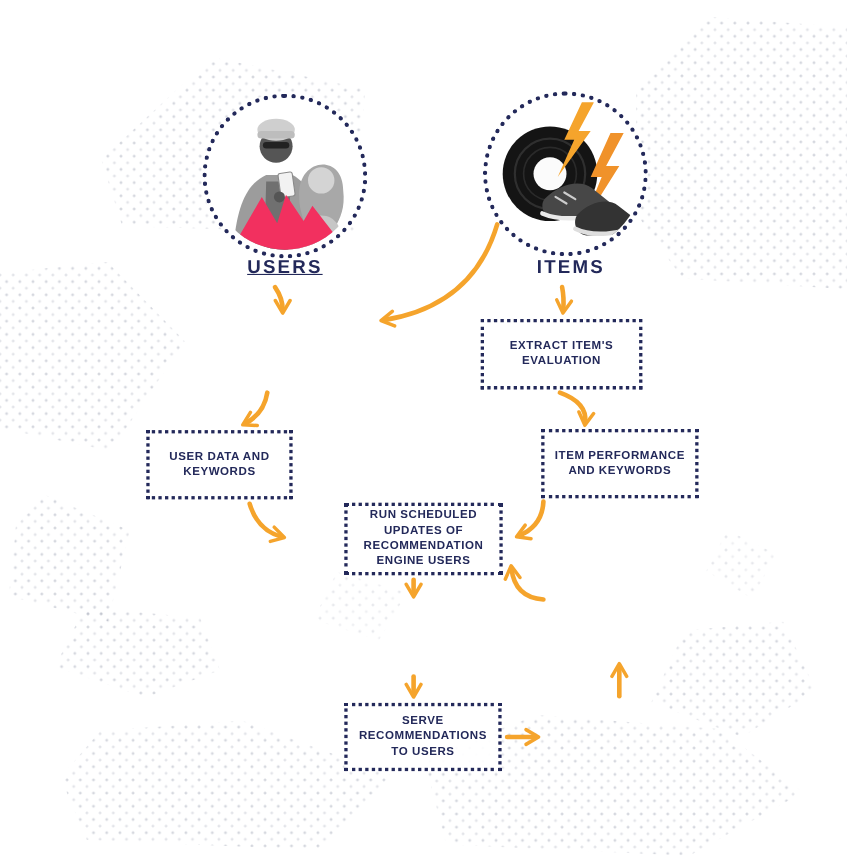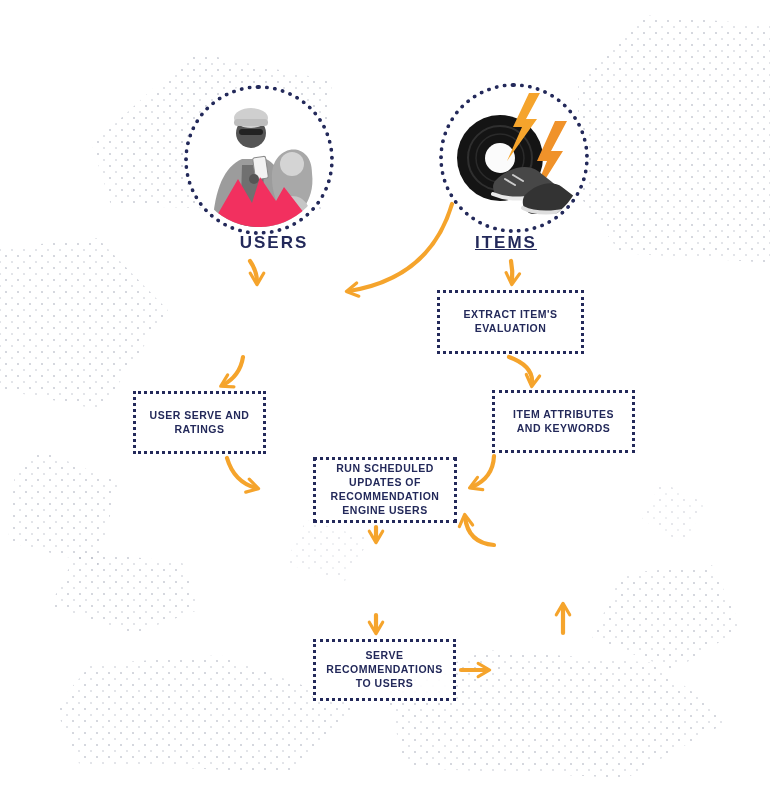--- a/index.html
+++ b/index.html
@@ -100,21 +100,21 @@
         <circle cx="66" cy="90" r="5" fill="#555555"></circle>
 
         <path d="M84,90 C82,54 124,50 124,84 C126,100 121,110 117,117 L90,117 C86,106 84,98 84,90 Z" fill="#a8a8a8"></path>
         <circle cx="104" cy="75" r="12" fill="#d4d4d4"></circle>
         <path d="M80,142 C84,114 92,107 104,107 C118,107 124,120 127,142 Z" fill="#c6c6c6"></path>
 
         <polygon points="20,142 50,90 64,114 72,88 88,112 96,98 130,142" fill="#F2305F"></polygon>
       </g>
     </svg>
   </div>
-  <div class="circle-label" style="left:199px;top:233px;">USERS</div>
+  <div class="circle-label" style="left:184px;top:233px;text-decoration:underline;">USERS</div>
 
   <div class="photo-circle" style="left:439px;top:83px;">
     <svg width="142" height="142" viewBox="0 0 142 142">
       <defs>
           <clipPath id="icut">
             <circle cx="71" cy="71" r="70"></circle>
           </clipPath>
         </defs>
       <g clip-path="url(#icut)">
 
@@ -127,21 +127,21 @@
         <polygon points="112,34 94,74 104,74 86,118 120,64 108,64 124,34" fill="#F0922A"></polygon>
 
         <path d="M52,94 C66,80 84,76 95,84 L109,95 C117,101 113,109 102,111 L62,112 C52,111 47,101 52,94 Z" fill="#474747"></path>
         <path d="M50,107 C66,114 96,113 112,102" fill="none" stroke="#e9e9e9" stroke-width="4" stroke-linecap="round"></path>
         <path d="M82,108 C94,96 110,93 119,100 L132,110 C139,116 136,124 126,126 L90,127 C81,126 77,115 82,108 Z" fill="#333333"></path>
         <path d="M80,121 C94,128 122,127 137,117" fill="none" stroke="#dedede" stroke-width="4" stroke-linecap="round"></path>
         <path d="M62,92 L72,98 M70,88 L80,94" stroke="#cccccc" stroke-width="2" stroke-linecap="round"></path>
       </g>
     </svg>
   </div>
-  <div class="circle-label" style="left:431px;top:233px;text-decoration:underline;">ITEMS</div>
+  <div class="circle-label" style="left:444px;top:233px;">ITEMS</div>
 
   <div class="node" style="left:437px;top:290px;width:147px;height:64px;">EXTRACT ITEM'S EVALUATION</div>
-  <div class="node" style="left:133px;top:391px;width:133px;height:63px;">USER SERVE AND RATINGS</div>
-  <div class="node" style="left:492px;top:390px;width:143px;height:63px;">ITEM ATTRIBUTES AND KEYWORDS</div>
+  <div class="node" style="left:133px;top:391px;width:133px;height:63px;">USER DATA AND KEYWORDS</div>
+  <div class="node" style="left:492px;top:390px;width:143px;height:63px;">ITEM PERFORMANCE AND KEYWORDS</div>
   <div class="node" style="left:313px;top:457px;width:144px;height:66px;">RUN SCHEDULED UPDATES OF RECOMMENDATION ENGINE USERS</div>
   <div class="node" style="left:313px;top:639px;width:143px;height:62px;text-align:center;">SERVE RECOMMENDATIONS TO USERS</div>
 
 </div>
 
 </body></html>

